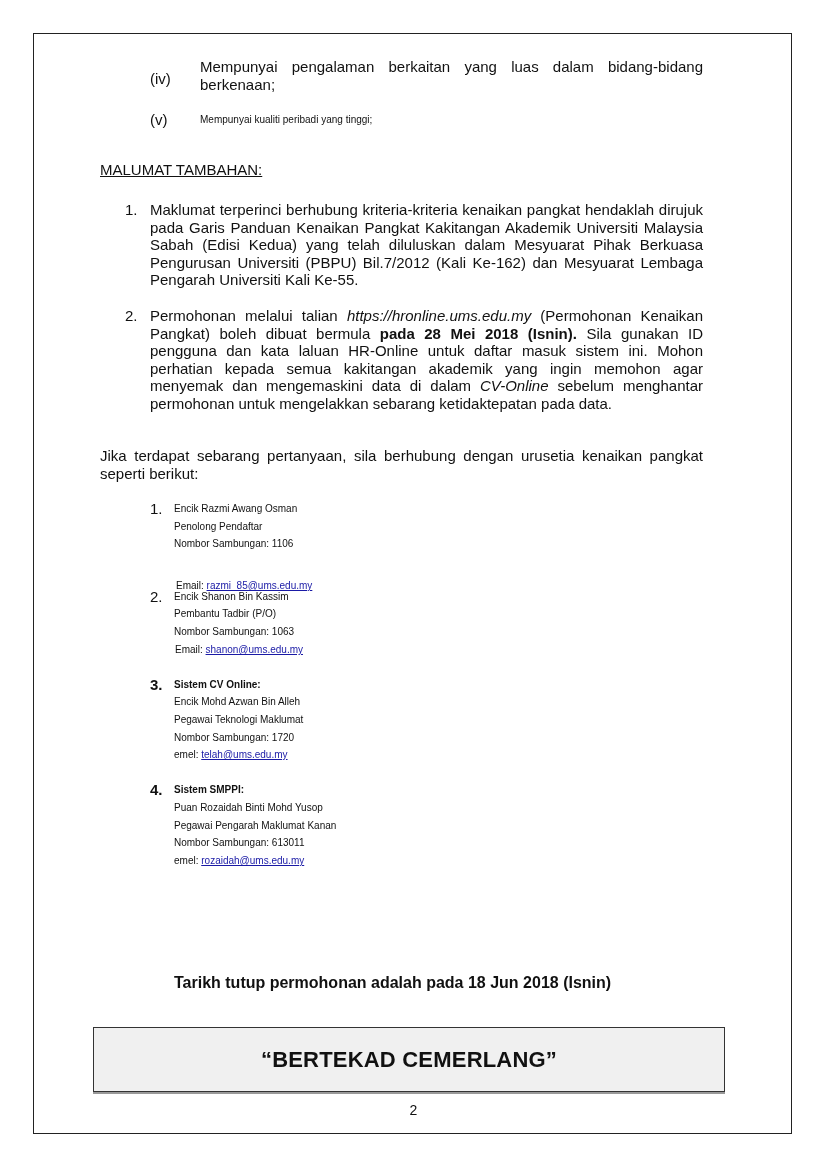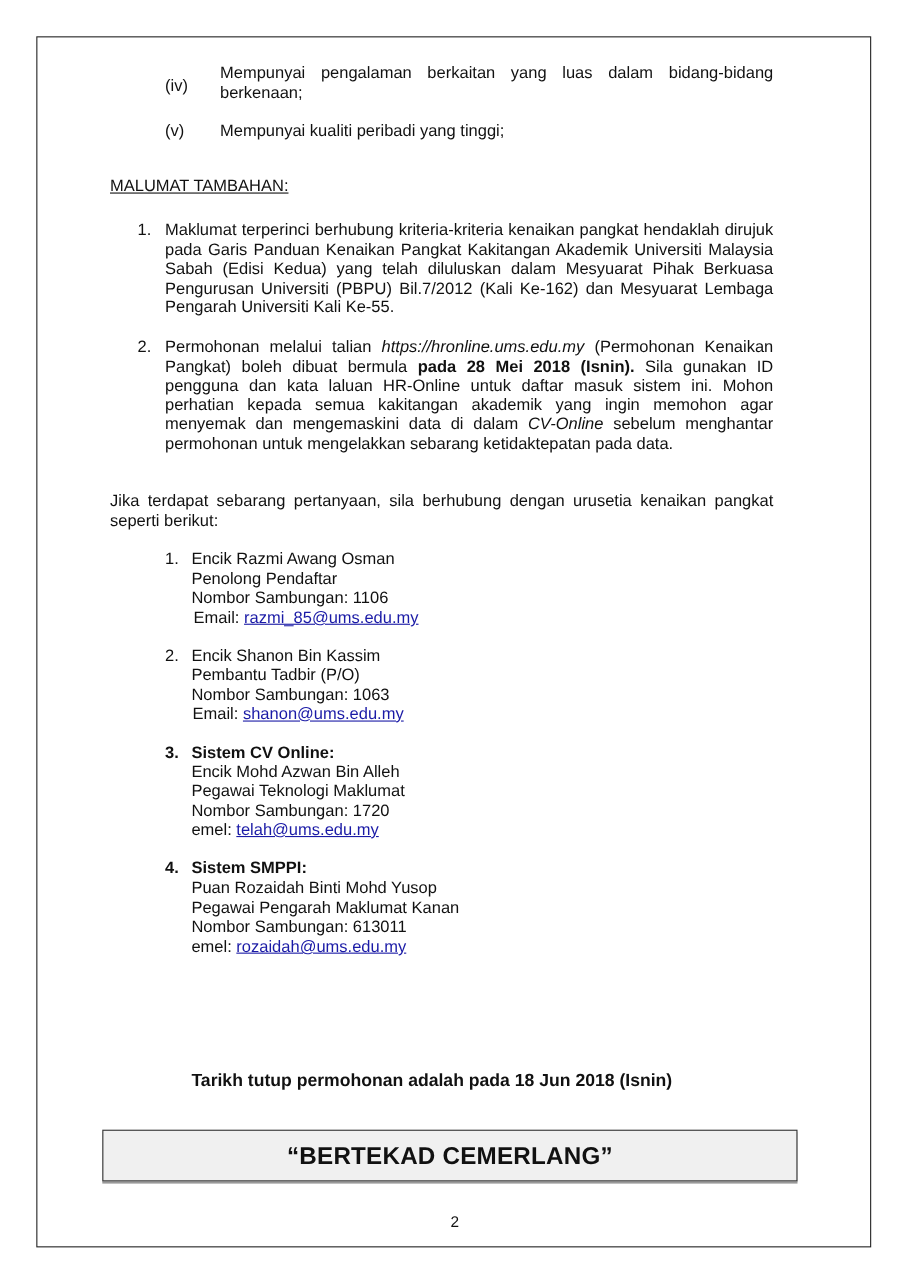--- a/index.html
+++ b/index.html
@@ -1,28 +1,28 @@
 <!DOCTYPE html>
 <html><head>
 <meta charset="utf-8">
 <style>
   html, body { margin:0; padding:0; background:#ffffff; }
   body { width:827px; height:1169px; position:relative; overflow:hidden;
          font-family:"Liberation Sans", sans-serif; color:#111; font-size:15px; }
   .page-border { position:absolute; left:33px; top:33px; width:759px; height:1101px;
                  border:1.5px solid #222; box-sizing:border-box; }
-  .line { position:absolute; white-space:nowrap; line-height:17.5px; font-size:15px; }
+  .line { position:absolute; white-space:nowrap; line-height:17.5px; font-size:10px; }
   .just { position:absolute; text-align:justify; text-align-last:left; line-height:17.6px; font-size:15px; }
   .num { position:absolute; font-size:15px; line-height:17.5px; }
   .b { font-weight:bold; }
   .i { font-style:italic; }
   a.link { color:#1a1aa6; text-decoration:underline; }
   .heading { font-weight:normal; text-decoration:underline; font-size:15px; }
   .closing { font-weight:bold; font-size:16px;text-align:center; }
-  .motto-box { position:absolute; left:93px; top:1027px; width:632px; height:47px;
+  .motto-box { position:absolute; left:93px; top:1027px; width:632px; height:65px;
                background:#f0f0f0; border:1px solid #333; box-sizing:border-box;
                box-shadow:0 2px 0 #999; display:flex; align-items:center; justify-content:center; }
   .motto { font-weight:bold; font-size:22px; letter-spacing:0.2px; }
   .page-num { position:absolute; left:0; width:827px; top:1102px; text-align:center; font-size:14px; }
 </style>
 </head>
 <body>
 
 <div class="page-border"></div>
 
@@ -39,21 +39,21 @@
 
 <div class="num" style="left:125px; top:307px;">2.</div>
 <div class="just" style="left:150px; top:307px; width:553px;"><span>Permohonan melalui talian </span><span class="i">https://hronline.ums.edu.my</span><span> (Permohonan Kenaikan Pangkat) boleh dibuat bermula </span><span class="b">pada 28 Mei 2018 (Isnin).</span><span> Sila gunakan ID pengguna dan kata laluan HR-Online untuk daftar masuk sistem ini. Mohon perhatian kepada semua kakitangan akademik yang ingin memohon agar menyemak dan mengemaskini data di dalam </span><span class="i">CV-Online</span><span> sebelum menghantar permohonan untuk mengelakkan sebarang ketidaktepatan pada data.</span></div>
 
 <div class="just" style="left:100px; top:447px; width:603px;">Jika terdapat sebarang pertanyaan, sila berhubung dengan urusetia kenaikan pangkat seperti berikut:</div>
 
 <div class="num" style="left:150px; top:500px;">1.</div>
 <div class="line" style="left:174px; top:500px;">Encik Razmi Awang Osman</div>
 <div class="line" style="left:174px; top:518px;">Penolong Pendaftar</div>
 <div class="line" style="left:174px; top:535px;">Nombor Sambungan: 1106</div>
-<div class="line" style="left:176px; top:553px;"><span>Email: </span><a class="link">razmi_85@ums.edu.my</a></div>
+<div class="line" style="left:176px; top:577px;"><span>Email: </span><a class="link">razmi_85@ums.edu.my</a></div>
 
 <div class="num" style="left:150px; top:588px;">2.</div>
 <div class="line" style="left:174px; top:588px;">Encik Shanon Bin Kassim</div>
 <div class="line" style="left:174px; top:605px;">Pembantu Tadbir (P/O)</div>
 <div class="line" style="left:174px; top:623px;text-align:center;">Nombor Sambungan: 1063</div>
 <div class="line" style="left:175px; top:641px;"><span>Email: </span><a class="link">shanon@ums.edu.my</a></div>
 
 <div class="num b" style="left:150px; top:676px;">3.</div>
 <div class="line b" style="left:174px; top:676px;">Sistem CV Online:</div>
 <div class="line" style="left:174px; top:693px;">Encik Mohd Azwan Bin Alleh</div>

